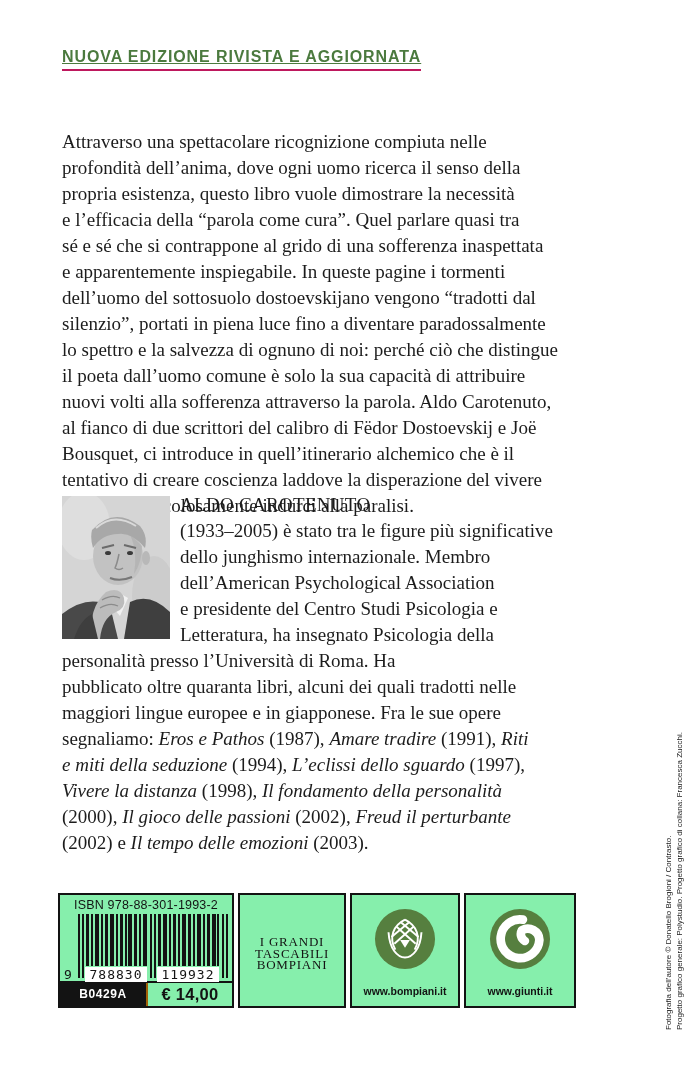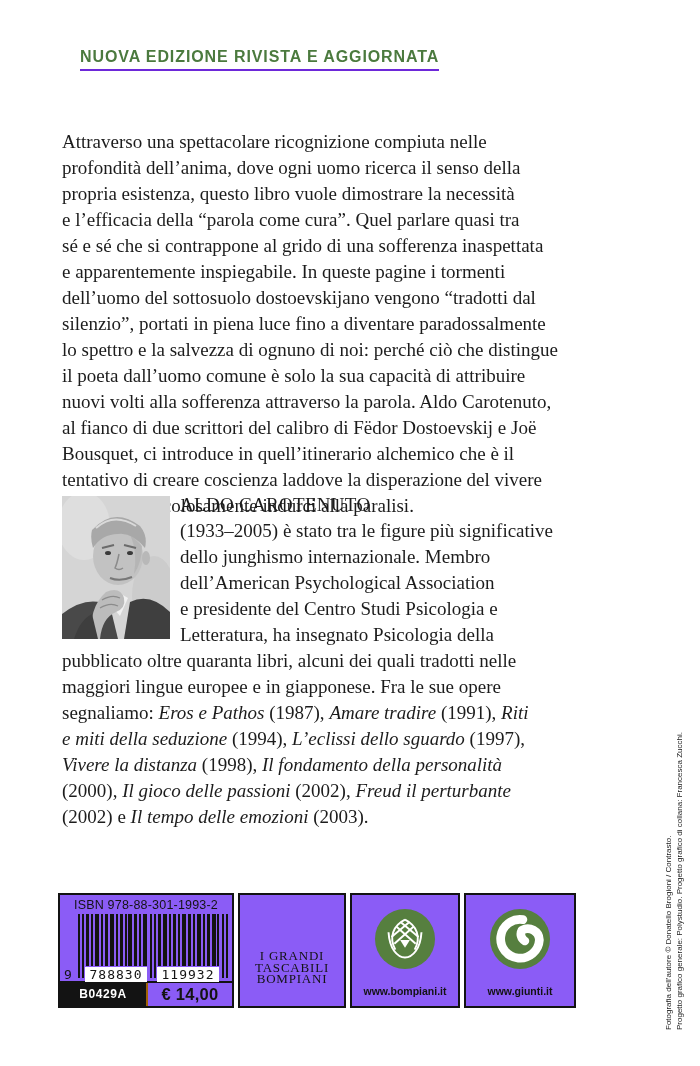--- a/index.html
+++ b/index.html
@@ -3,61 +3,61 @@
 <meta charset="utf-8">
 <style>
   html,body { margin:0; padding:0; background:#ffffff; }
   .page {
     position:relative; width:700px; height:1066px; background:#ffffff;
     overflow:hidden; font-family:"Liberation Serif","DejaVu Serif",serif; color:#1c1c1c;
   }
 
   
   .edition-banner {
-    position:absolute; left:80px; top:48px;
+    position:absolute; left:62px; top:48px;
     font-family:"Liberation Sans",sans-serif; font-weight:bold;
     font-size:16px; letter-spacing:0.9px; color:#4b7a3e;
-    border-bottom:2px solid #6d28d9; padding-bottom:3px; white-space:nowrap;
+    border-bottom:2px solid #be185d; padding-bottom:3px; white-space:nowrap;text-decoration:underline;
   }
 
   
   .synopsis { position:absolute; left:62px; top:129px; width:588px; font-size:19px; line-height:26px; }
   .synopsis .title { letter-spacing:0.3px; }
   .line { white-space:nowrap; }
   .it { font-style:italic; }
 
   
   .bio { position:absolute; left:62px; top:492px; width:590px; font-size:19px; line-height:26px; }
   .photo { float:left; width:108px; height:143px; margin:4px 10px 6px 0; }
   .photo svg { display:block; width:108px; height:143px; filter:grayscale(1); }
   .bio-name { letter-spacing:0.3px; }
 
   
   .footer { position:absolute; left:58px; top:893px; display:flex; gap:4px;
             font-family:"Liberation Sans",sans-serif; color:#131313; }
-  .fbox { border:2px solid #131313; height:115px; box-sizing:border-box; background:#8b5cf6; }
+  .fbox { border:2px solid #131313; height:115px; box-sizing:border-box; background:#86efac; }
 
   .barcode-box { width:176px; display:flex; flex-direction:column; }
   .isbn { font-size:12.5px; text-align:center; padding-top:3px; letter-spacing:0.2px; }
   .barcode-wrap { position:relative; width:164px; margin:2px auto 0; height:68px; }
   .bars { position:absolute; left:14px; top:0; }
   .guard { position:absolute; top:52px; width:6px; height:12px; z-index:0;
            background:linear-gradient(90deg,#131313 0 2px,transparent 2px 4px,#131313 4px 6px); }
   .digits { font-family:"DejaVu Sans Mono","Liberation Mono",monospace; font-size:13px; }
   .digit-first { position:absolute; left:0; top:53px; }
   .digit-g1 { position:absolute; left:21px; width:62px; top:53px; text-align:center; background:#fff; z-index:1; letter-spacing:1px; }
   .digit-g2 { position:absolute; left:93px; width:62px; top:53px; text-align:center; background:#fff; z-index:1; letter-spacing:1px; }
   .price-row { margin-top:auto; height:24px; border-top:2px solid #131313; display:flex; }
   .code-cell { width:86px; background:#131313; color:#fff; font-weight:bold; font-size:12px;
                letter-spacing:0.6px; display:flex; align-items:center; justify-content:center; }
   .price-cell { flex:1; border-left:2px solid #a16207; font-weight:bold; font-size:16.5px;
                 display:flex; align-items:center; justify-content:center; letter-spacing:0.3px; }
 
   .series-box { width:108px; font-family:"Liberation Serif",serif; font-size:13px;
-                line-height:11.5px; letter-spacing:0.8px; text-align:center; padding-top:55px; }
+                line-height:11.5px; letter-spacing:0.8px; text-align:center; padding-top:41px; }
 
   .logo-box { width:110px; display:flex; flex-direction:column; align-items:center;
               justify-content:space-between; padding:13px 4px 9px; }
   .logo-box.giunti { width:112px; }
   .site { font-size:10.5px; font-weight:bold; }
 
   
   .credits {
     position:absolute; left:664px; top:1030px; width:342px;
     transform-origin:0 0; transform:rotate(-90deg);
@@ -117,20 +117,21 @@
         <path d="M12,143 Q18,124 30,118 L36,143 Z" fill="#3f3e3c"></path>
       </svg>
     </div>
     <div class="bio-name line">ALDO CAROTENUTO</div>
     <div>
         <div class="line">(1933–2005) è stato tra le figure più significative</div>
         <div class="line">dello junghismo internazionale. Membro</div>
         <div class="line">dell’American Psychological Association</div>
         <div class="line">e presidente del Centro Studi Psicologia e</div>
         <div class="line">Letteratura, ha insegnato Psicologia della</div>
+        <div class="line">personalità presso l’Università di Roma. Ha</div>
         <div class="line">pubblicato oltre quaranta libri, alcuni dei quali tradotti nelle</div>
         <div class="line">maggiori lingue europee e in giapponese. Fra le sue opere</div>
         <div class="line"><span>segnaliamo: </span><span class="it">Eros e Pathos</span><span> (1987), </span><span class="it">Amare tradire</span><span> (1991), </span><span class="it">Riti</span></div>
         <div class="line"><span class="it">e miti della seduzione</span><span> (1994), </span><span class="it">L’eclissi dello sguardo</span><span> (1997),</span></div>
         <div class="line"><span class="it">Vivere la distanza</span><span> (1998), </span><span class="it">Il fondamento della personalità</span></div>
         <div class="line"><span>(2000), </span><span class="it">Il gioco delle passioni</span><span> (2002), </span><span class="it">Freud il perturbante</span></div>
         <div class="line"><span>(2002) e </span><span class="it">Il tempo delle emozioni</span><span> (2003).</span></div>
       </div>
   </div>
 

